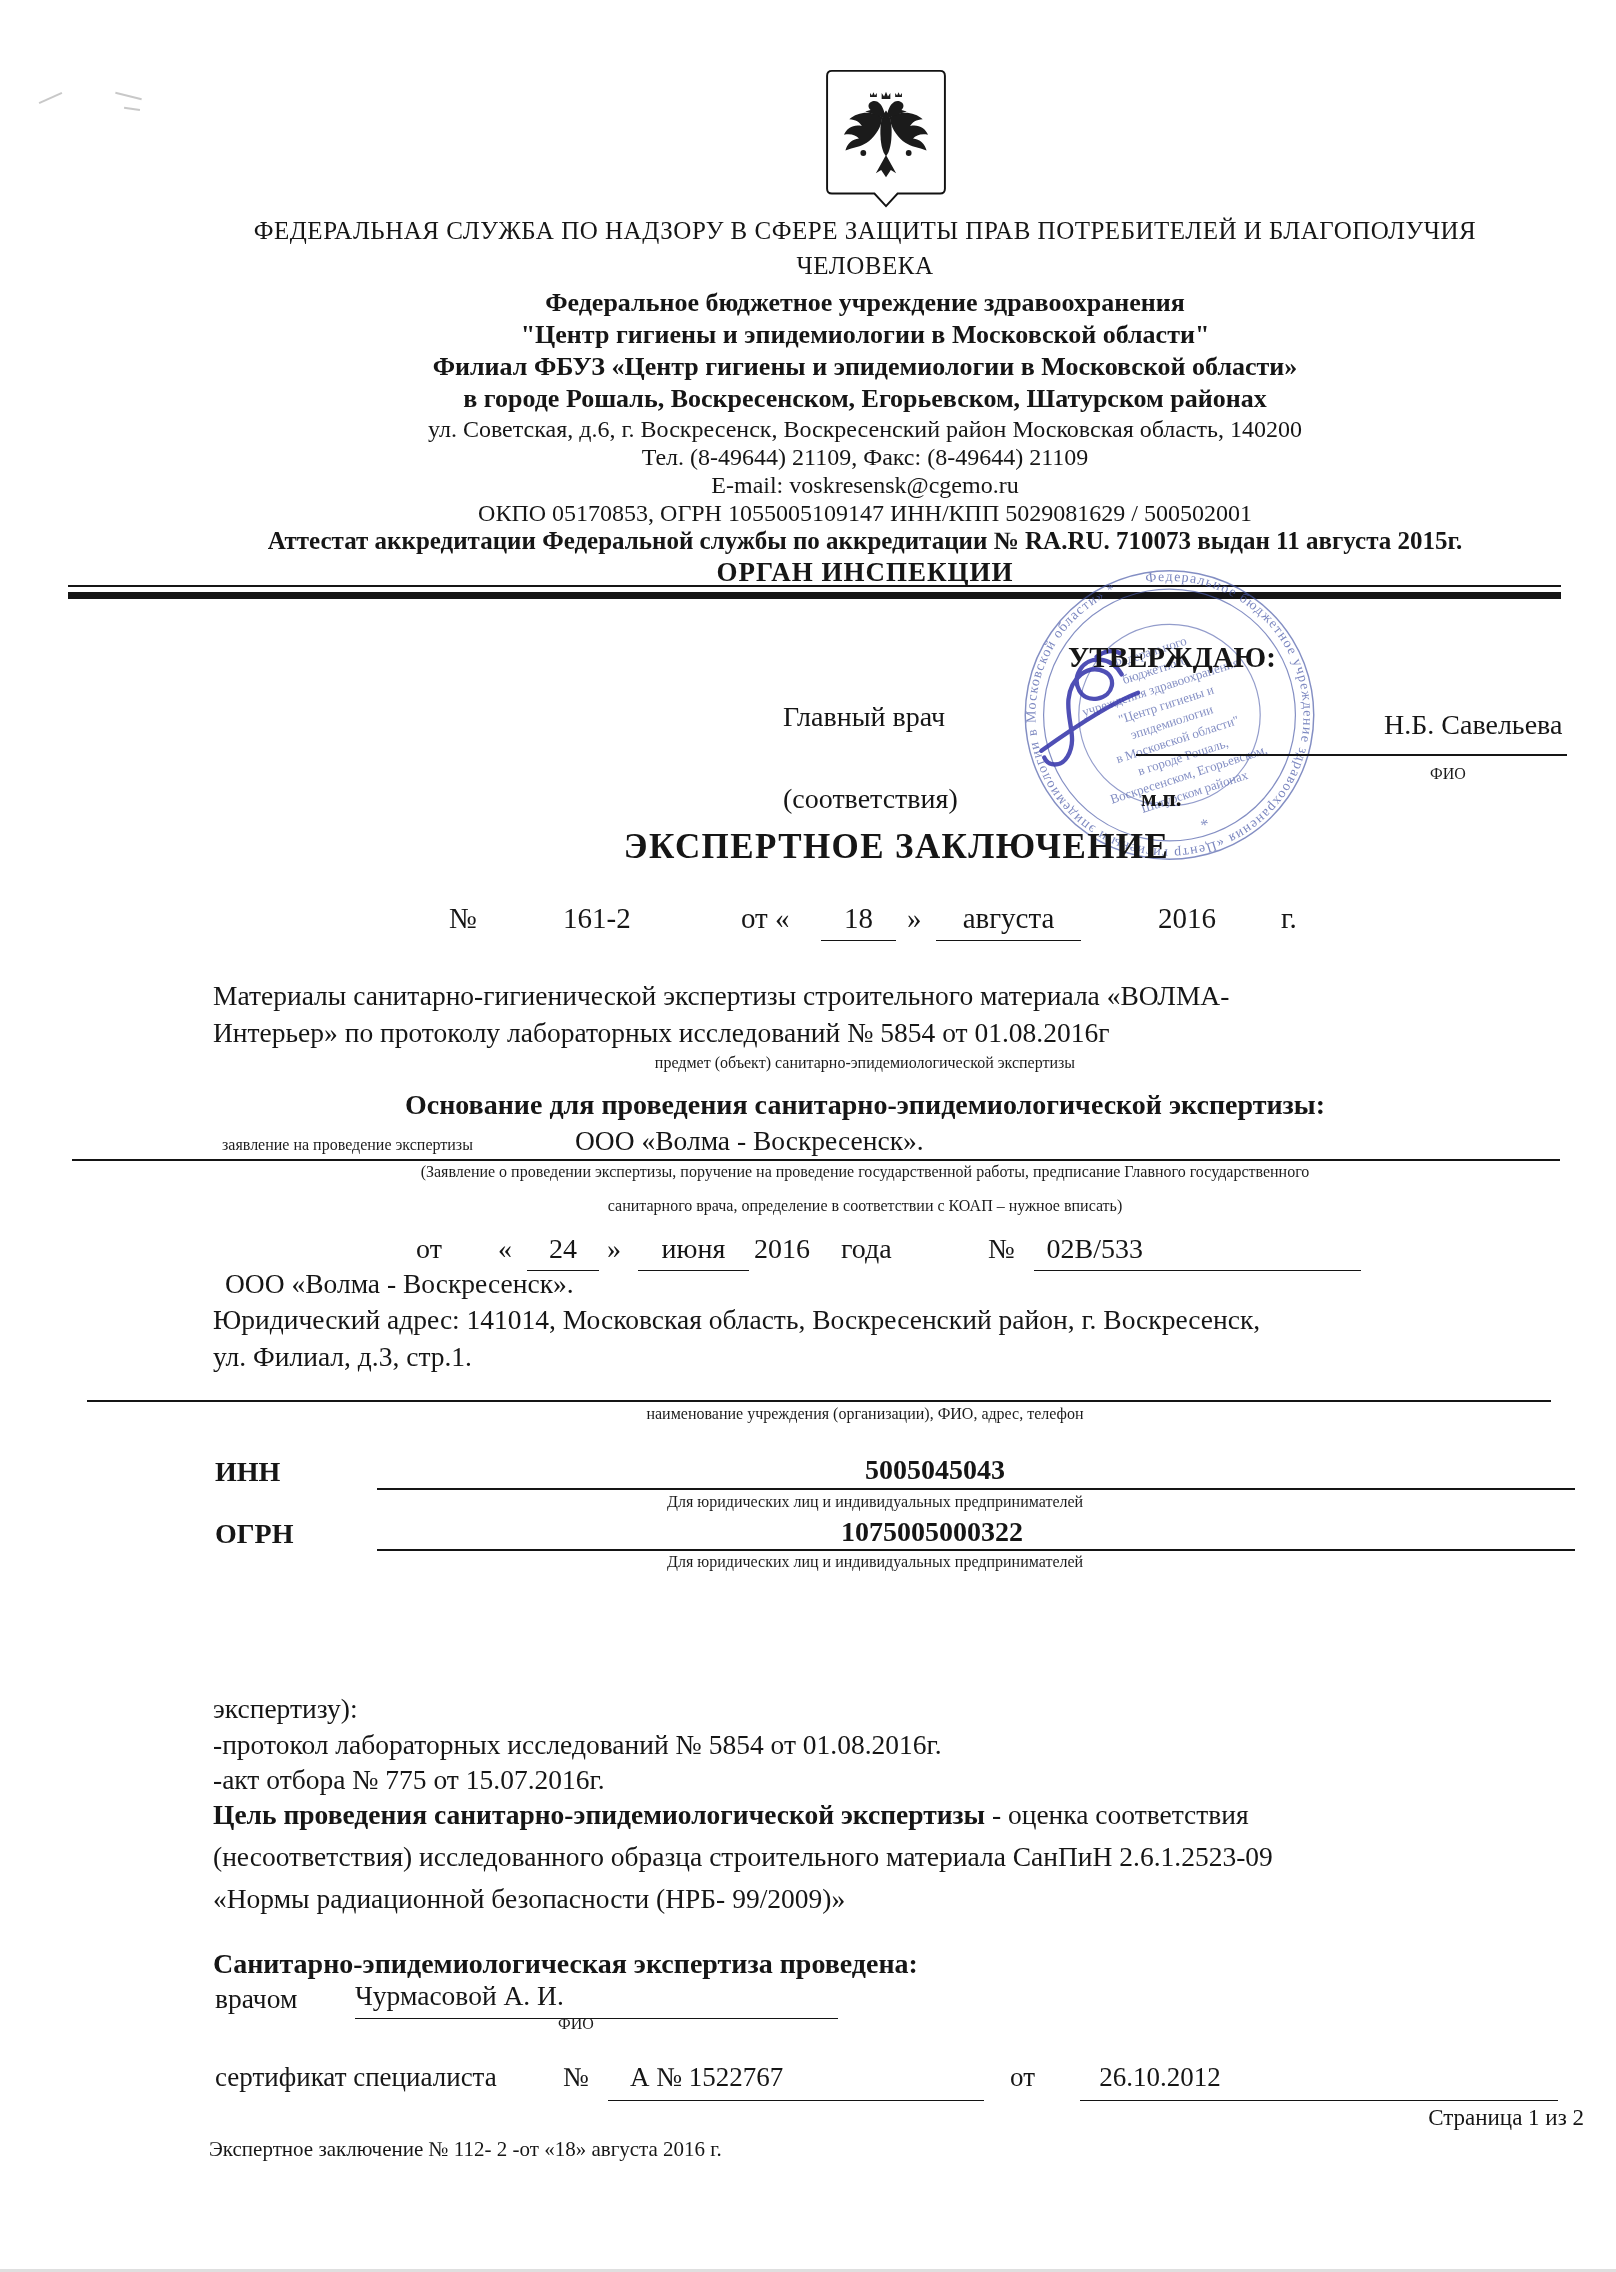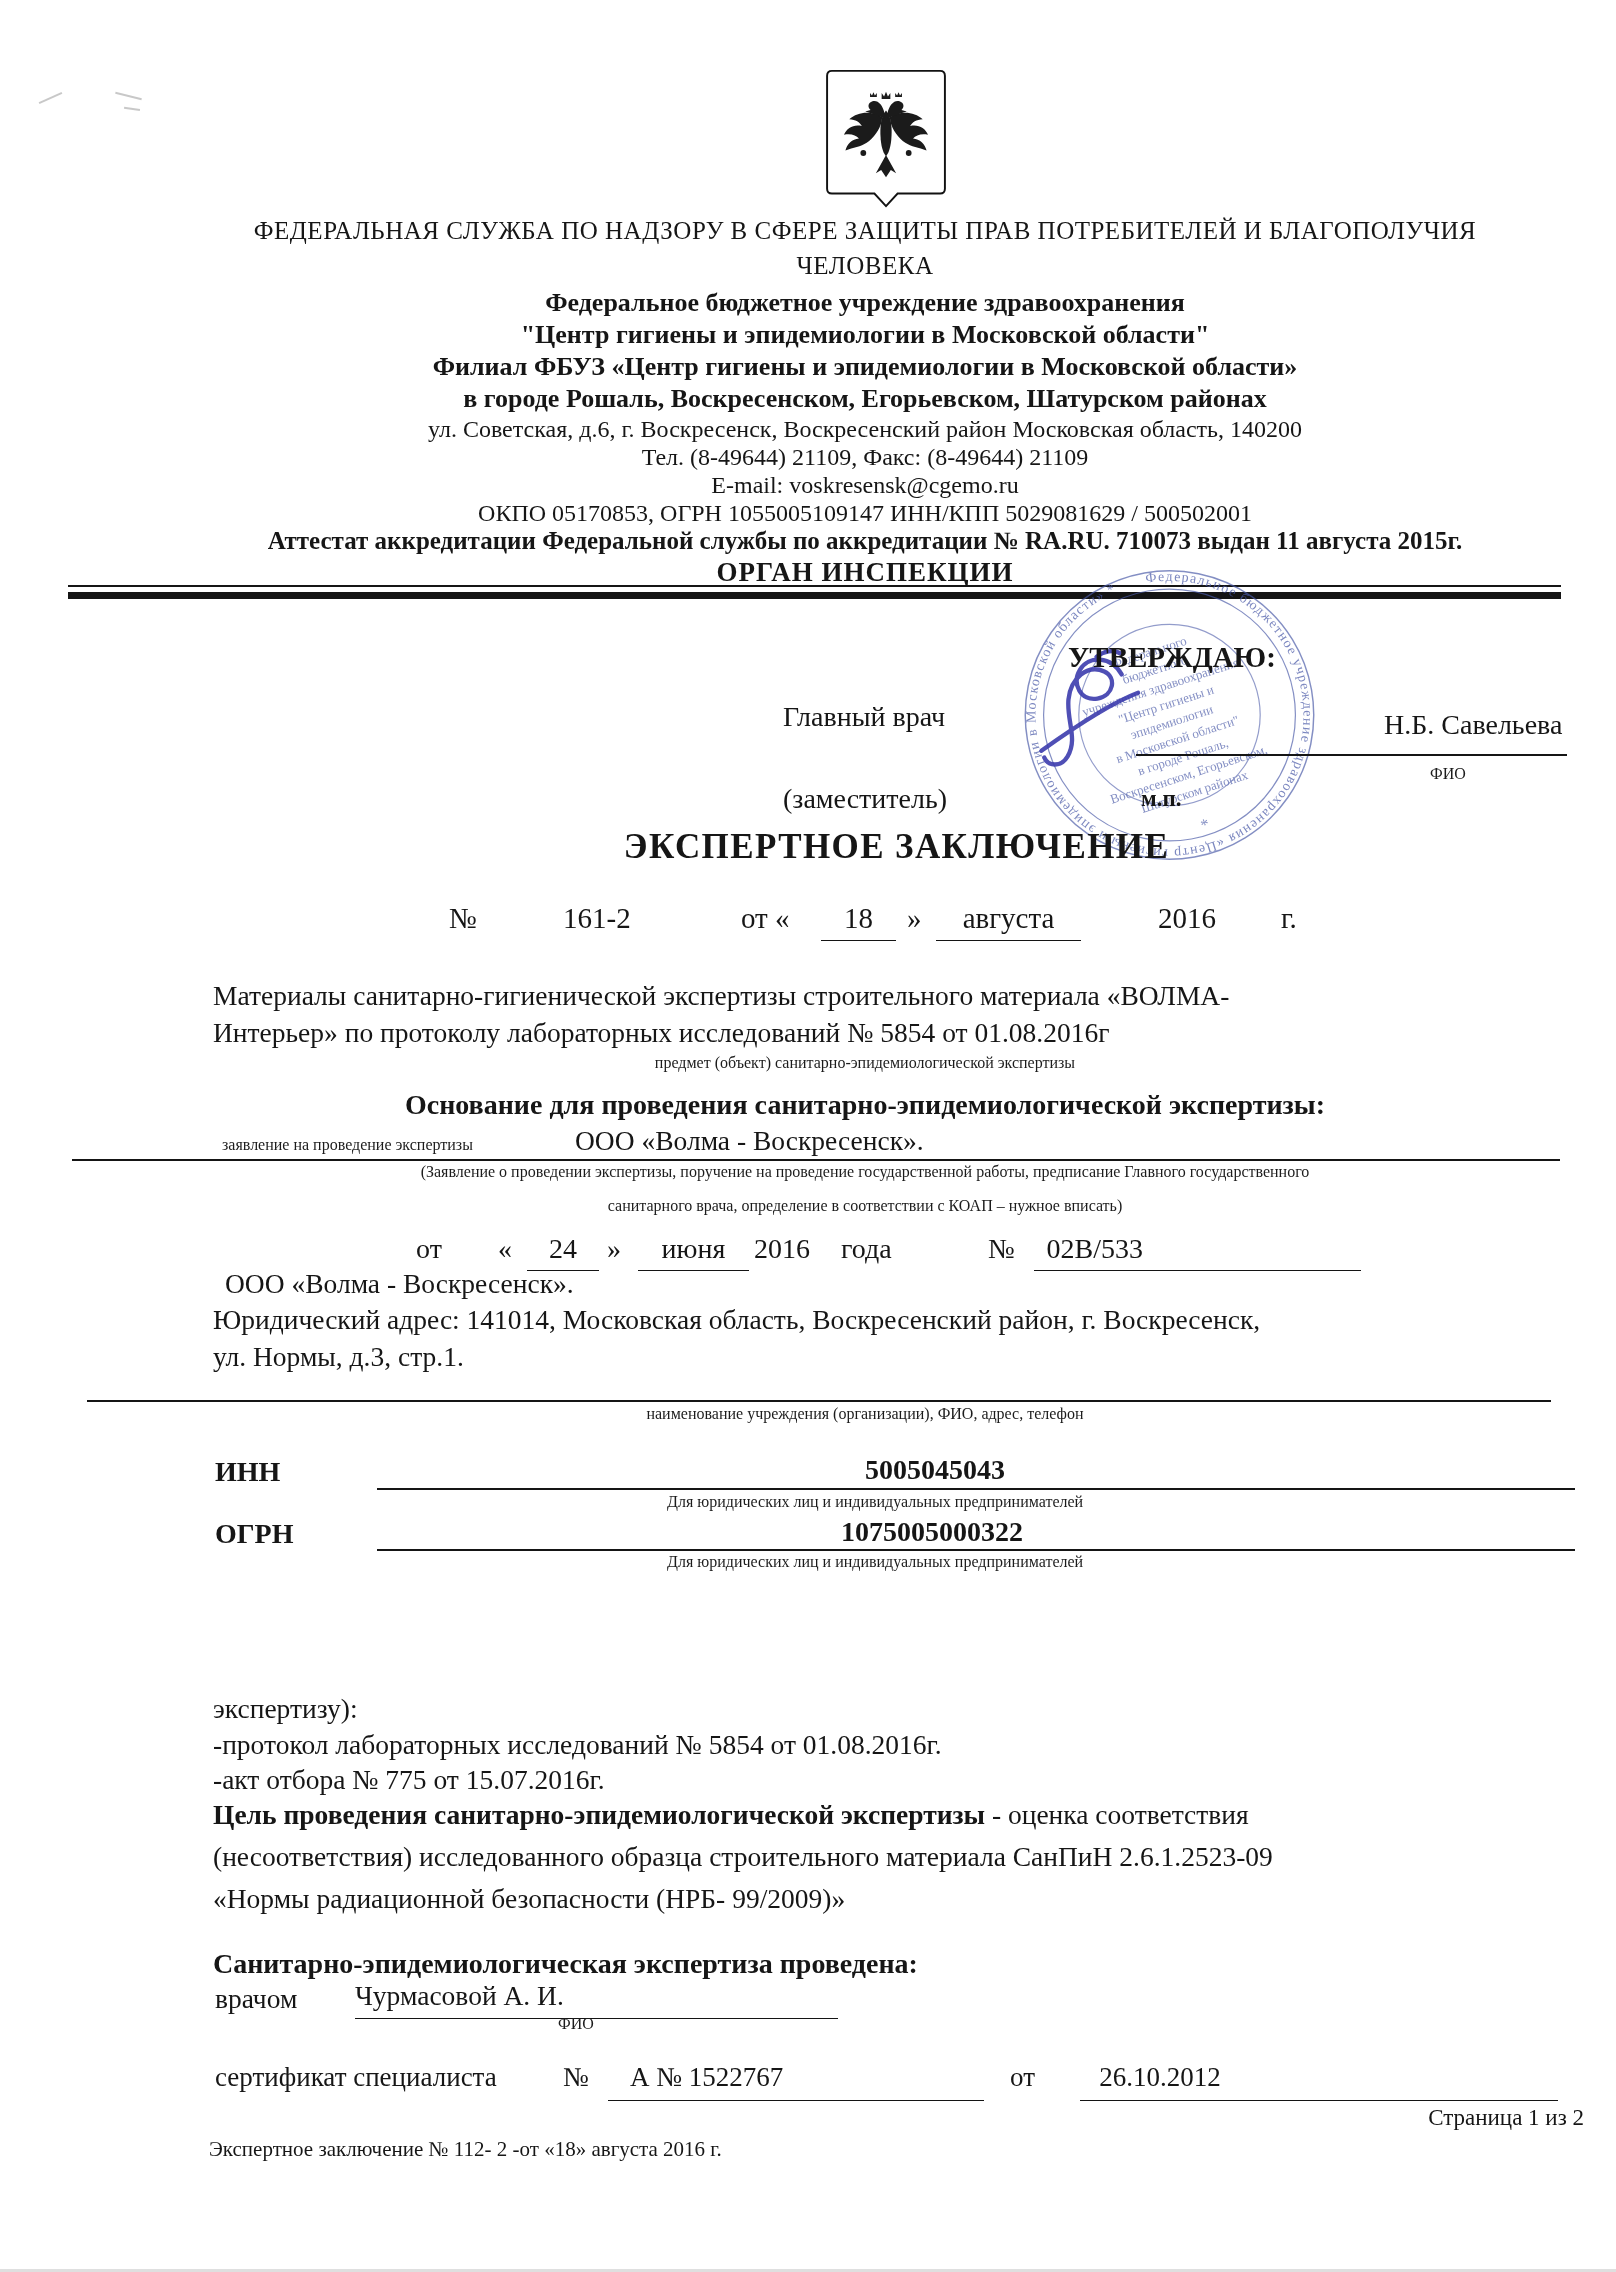--- a/index.html
+++ b/index.html
@@ -101,21 +101,21 @@
   <svg class="abs" style="left:995px;top:628px;" width="203" height="203" viewBox="0 0 420 420">
     <g fill="none" stroke="#3c3cae" stroke-width="9" stroke-linecap="round" opacity=".9">
       <path d="M262,96 C240,58 194,56 176,86 C158,116 178,152 212,146 C246,140 252,102 226,90 C192,74 156,104 152,148 C148,192 172,230 150,266 C136,289 110,286 102,268"></path>
       <path d="M96,254 C152,214 238,156 296,134"></path>
       <path d="M210,60 C224,48 246,44 258,52"></path>
     </g>
   </svg>
 
   <div class="abs b" style="left:1068px;top:641px;font-size:29px;">УТВЕРЖДАЮ:</div>
   <div class="abs body-t" style="left:783px;top:701px;font-size:28px;">Главный врач</div>
-  <div class="abs body-t" style="left:783px;top:783px;font-size:28px;">(заместитель)</div>
+  <div class="abs body-t" style="left:783px;top:783px;font-size:28px;">(соответствия)</div>
   <div class="abs" style="left:1384px;top:709px;font-size:28px;">Н.Б. Савельева</div>
   <div class="abs rule" style="left:1136px;top:754px;width:431px;height:1.9px;"></div>
   <div class="abs small-c" style="left:1430px;top:765px;">ФИО</div>
   <div class="abs b" style="left:1141px;top:786px;font-size:23px;">м.п.</div>
 
   <div class="abs b" style="left:213px;top:827px;width:1367px;text-align:center;font-size:35px;letter-spacing:1.4px;">ЭКСПЕРТНОЕ ЗАКЛЮЧЕНИЕ</div>
 
   <div class="abs nowrap" style="left:0;top:902px;width:1617px;font-size:29px;">
     <span class="abs" style="left:449px;">№</span>
     <span class="abs" style="left:563px;">161-2</span>
@@ -145,21 +145,21 @@
     <span class="abs" style="left:607px;">»</span>
     <span class="abs u" style="left:638px;width:111px;text-align:center;padding-bottom:4.8px;">июня</span>
     <span class="abs" style="left:754px;">2016</span>
     <span class="abs" style="left:841px;">года</span>
     <span class="abs" style="left:988px;">№</span>
     <span class="abs u" style="left:1034px;width:314px;padding-left:12.6px;padding-bottom:4.8px;">02В/533</span>
   </div>
 
   <div class="abs body-t" style="left:225px;top:1268px;">ООО  «Волма - Воскресенск».</div>
   <div class="abs body-t" style="left:213px;top:1304px;">Юридический адрес: 141014, Московская область, Воскресенский район, г. Воскресенск,</div>
-  <div class="abs body-t" style="left:213px;top:1341px;">ул. Нормы,  д.3, стр.1.</div>
+  <div class="abs body-t" style="left:213px;top:1341px;">ул. Филиал,  д.3, стр.1.</div>
   <div class="abs rule" style="left:87px;top:1400px;width:1464px;height:1.9px;"></div>
   <div class="abs ctr small-c" style="top:1405px;">наименование учреждения (организации), ФИО, адрес, телефон</div>
 
   <div class="abs b" style="left:215px;top:1456px;font-size:28px;font-family:Liberation Serif, serif;">ИНН</div>
   <div class="abs b" style="left:865px;top:1454px;font-size:28px;">5005045043</div>
   <div class="abs rule" style="left:377px;top:1488px;width:1198px;height:1.9px;"></div>
   <div class="abs small-c" style="left:667px;top:1493px;">Для юридических лиц и индивидуальных предпринимателей</div>
 
   <div class="abs b" style="left:215px;top:1518px;font-size:28px;">ОГРН</div>
   <div class="abs b" style="left:841px;top:1516px;font-size:28px;">1075005000322</div>

